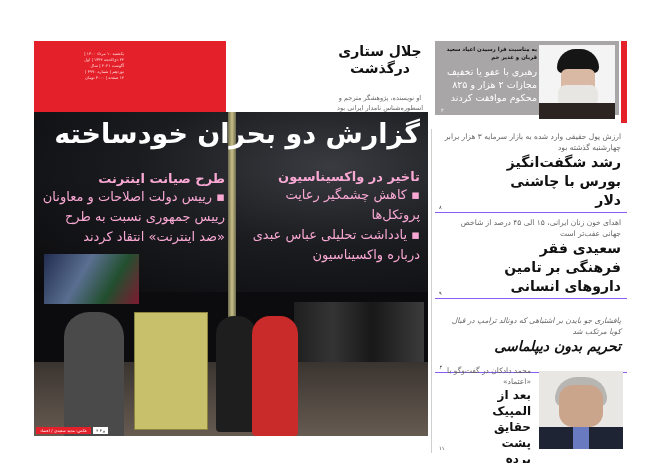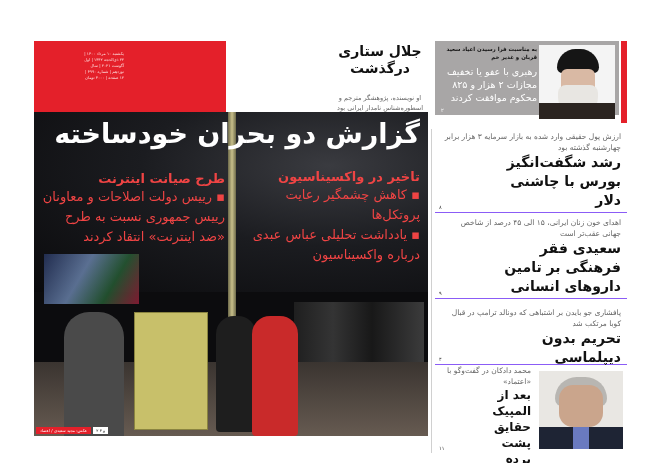--- a/index.html
+++ b/index.html
@@ -46,38 +46,38 @@
     .main .pole { position: absolute; left: 194px; top: 0; width: 8px; height: 320px; background: linear-gradient(90deg, #6d6a4a, #c8bf8a, #6d6a4a); }
     .main .screen { position: absolute; left: 10px; top: 142px; width: 95px; height: 50px; background: linear-gradient(120deg, #2a3a6a, #7a98c8 40%, #2a6a3a 70%, #b02040); opacity: 0.7; }
     .main .ground { position: absolute; left: 0; top: 250px; width: 100%; height: 80px; background: linear-gradient(180deg, #3a3430, #6a5e54); }
     .main .box-cabinet { position: absolute; left: 100px; top: 200px; width: 74px; height: 118px; background: #c8c06a; border: 1px solid #8a8440; }
     .main .man-left { position: absolute; left: 30px; top: 200px; width: 60px; height: 124px; background: #4a4a4a; border-radius: 25px 25px 0 0; }
     .main .man-red { position: absolute; left: 218px; top: 204px; width: 46px; height: 120px; background: #c92a2a; border-radius: 18px 18px 4px 4px; }
     .main .woman { position: absolute; left: 182px; top: 204px; width: 40px; height: 116px; background: #1e1e1e; border-radius: 18px 18px 4px 4px; }
     .main .crowd { position: absolute; left: 260px; top: 190px; width: 130px; height: 60px; background: linear-gradient(90deg, #222 0%, #3b3b3b 30%, #1a1a1a 60%, #444 100%); opacity: 0.85; }
 
     .main .headline { position: absolute; right: 8px; top: 6px; font-size: 27px; font-weight: bold; color: #fff; direction: rtl; white-space: nowrap; letter-spacing: -0.5px; }
-    .story { position: absolute; direction: rtl; text-align: right; color: #ef4444; }
+    .story { position: absolute; direction: rtl; text-align: right; color: #f9a8d4; }
     .story .title { font-size: 13px; font-weight: bold; line-height: 17px; }
     .story .bullet { font-size: 13px; line-height: 20px; }
     .story-right { right: 8px; top: 56px; width: 185px; }
     .story-left { left: 6px; top: 58px; width: 185px; }
     .photo-credit { position: absolute; left: 2px; bottom: 2px; display: flex; gap: 2px; }
     .photo-credit .tag-red { background: #e4202a; color: #fff; font-size: 4px; padding: 1px 4px; }
     .photo-credit .tag-white { background: #fff; color: #111; font-size: 4px; padding: 1px 3px; }
 
     
     .rcol { position: absolute; left: 405px; top: 92px; width: 192px; height: 324px; direction: rtl; }
     .rstory { position: absolute; left: 0; width: 192px; text-align: right; border-bottom: 1px solid #8b5cf6; padding: 2px 6px 0 6px; }
     .rstory .kicker { font-size: 7.5px; line-height: 11px; color: #666; }
     .rstory .head { font-size: 14px; font-weight: bold; line-height: 19px; color: #111; margin-left: 45px; }
     .rstory .pg-num { left: 4px; bottom: 2px; color: #333; }
     .rs1 { top: 0; height: 84px; }
     .rs2 { top: 86px; height: 84px; }
-    .rs3 { top: 176px; height: 60px; }
+    .rs3 { top: 184px; height: 60px; font-style: italic; }
     .rs4 { top: 234px; height: 90px; border-bottom: none; }
     .rs4 .text { position: absolute; right: 96px; top: 2px; width: 92px; text-align: right; }
     .rs4 .head { font-size: 12px; line-height: 16px; }
     .rs4 .photo { position: absolute; right: 4px; top: 8px; width: 84px; height: 78px; background: #e9e7e3; overflow: hidden; }
     .rs4 .photo .hair { position: absolute; left: 16px; top: 6px; width: 52px; height: 30px; background: #b8b6b2; border-radius: 26px 26px 10px 10px; }
     .rs4 .photo .face { position: absolute; left: 20px; top: 14px; width: 44px; height: 42px; background: #caa58c; border-radius: 14px; }
     .rs4 .photo .suit { position: absolute; left: 0; top: 56px; width: 84px; height: 22px; background: #1e2434; }
     .rs4 .photo .shirt { position: absolute; left: 34px; top: 56px; width: 16px; height: 22px; background: #6a7ac0; }
     .col-divider { position: absolute; left: 401px; top: 92px; width: 1px; height: 324px; background: #d0d0d0; }
   </style>

